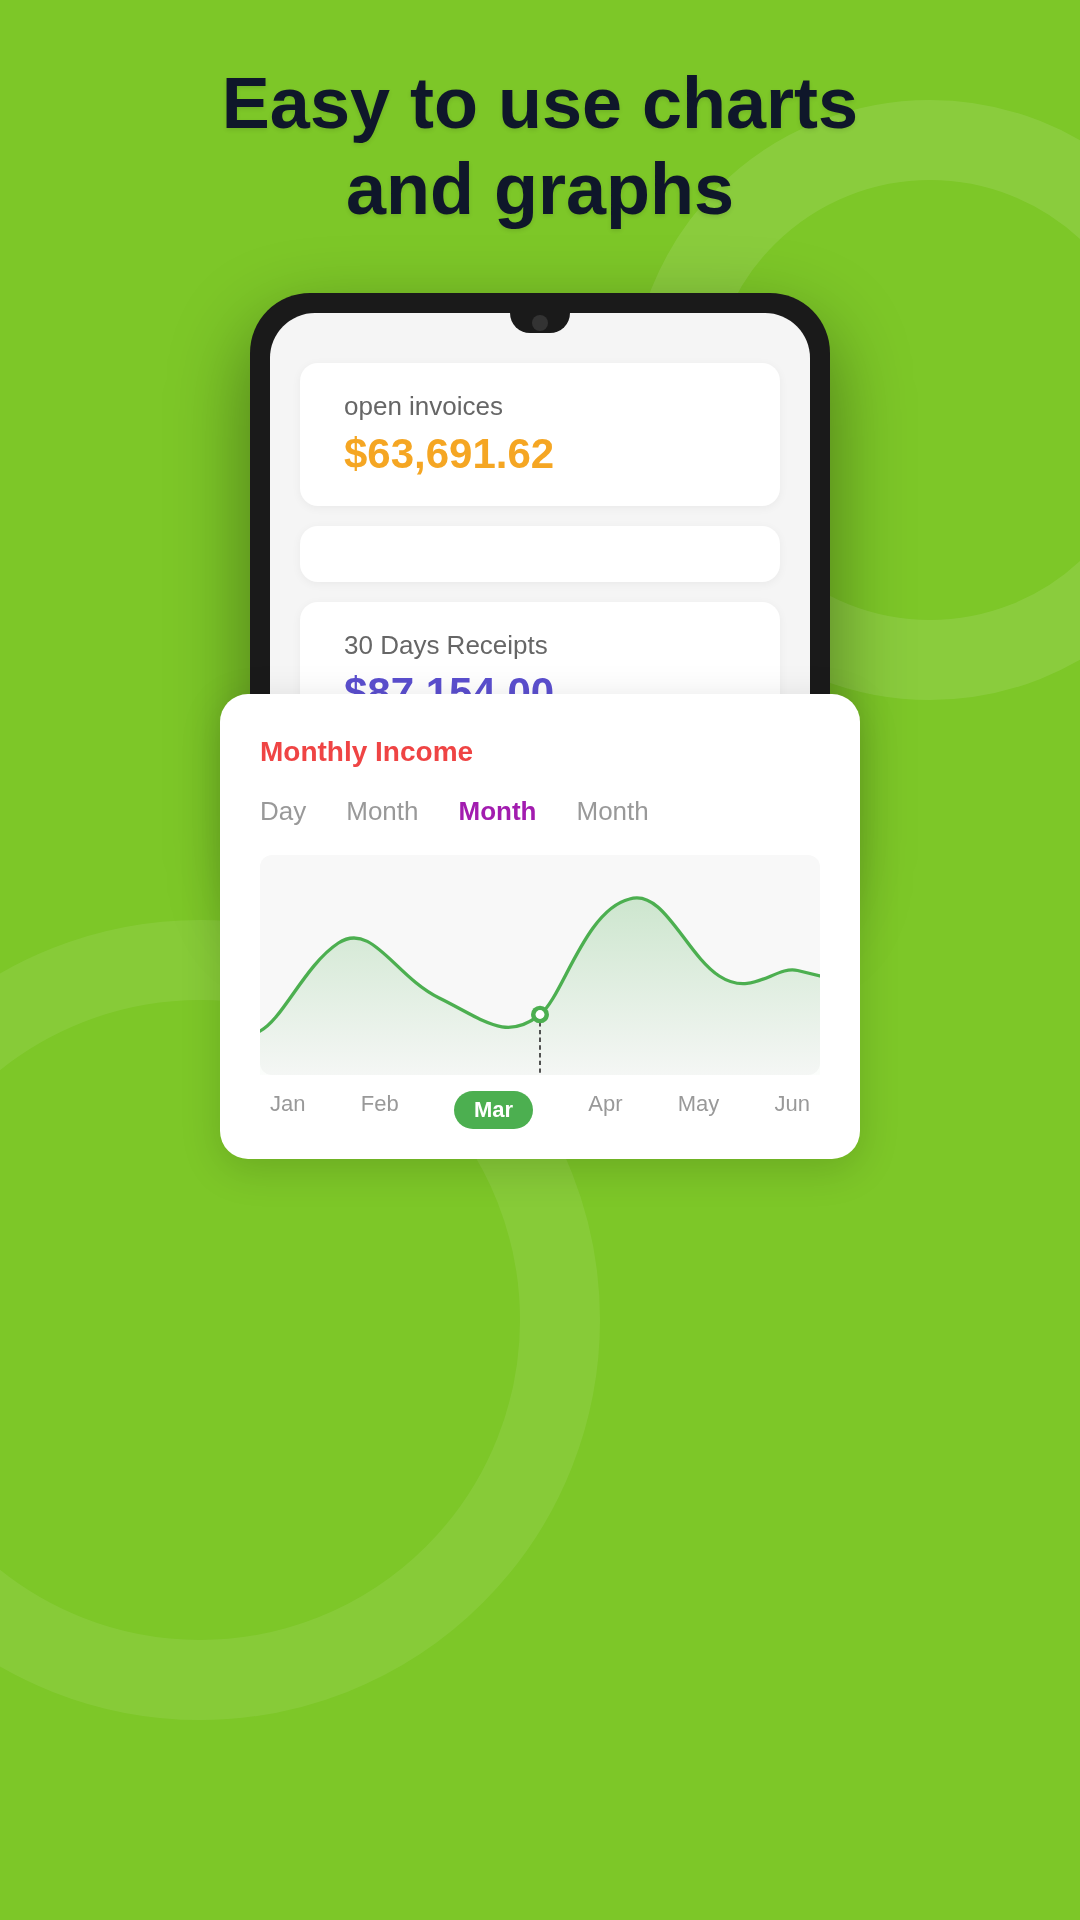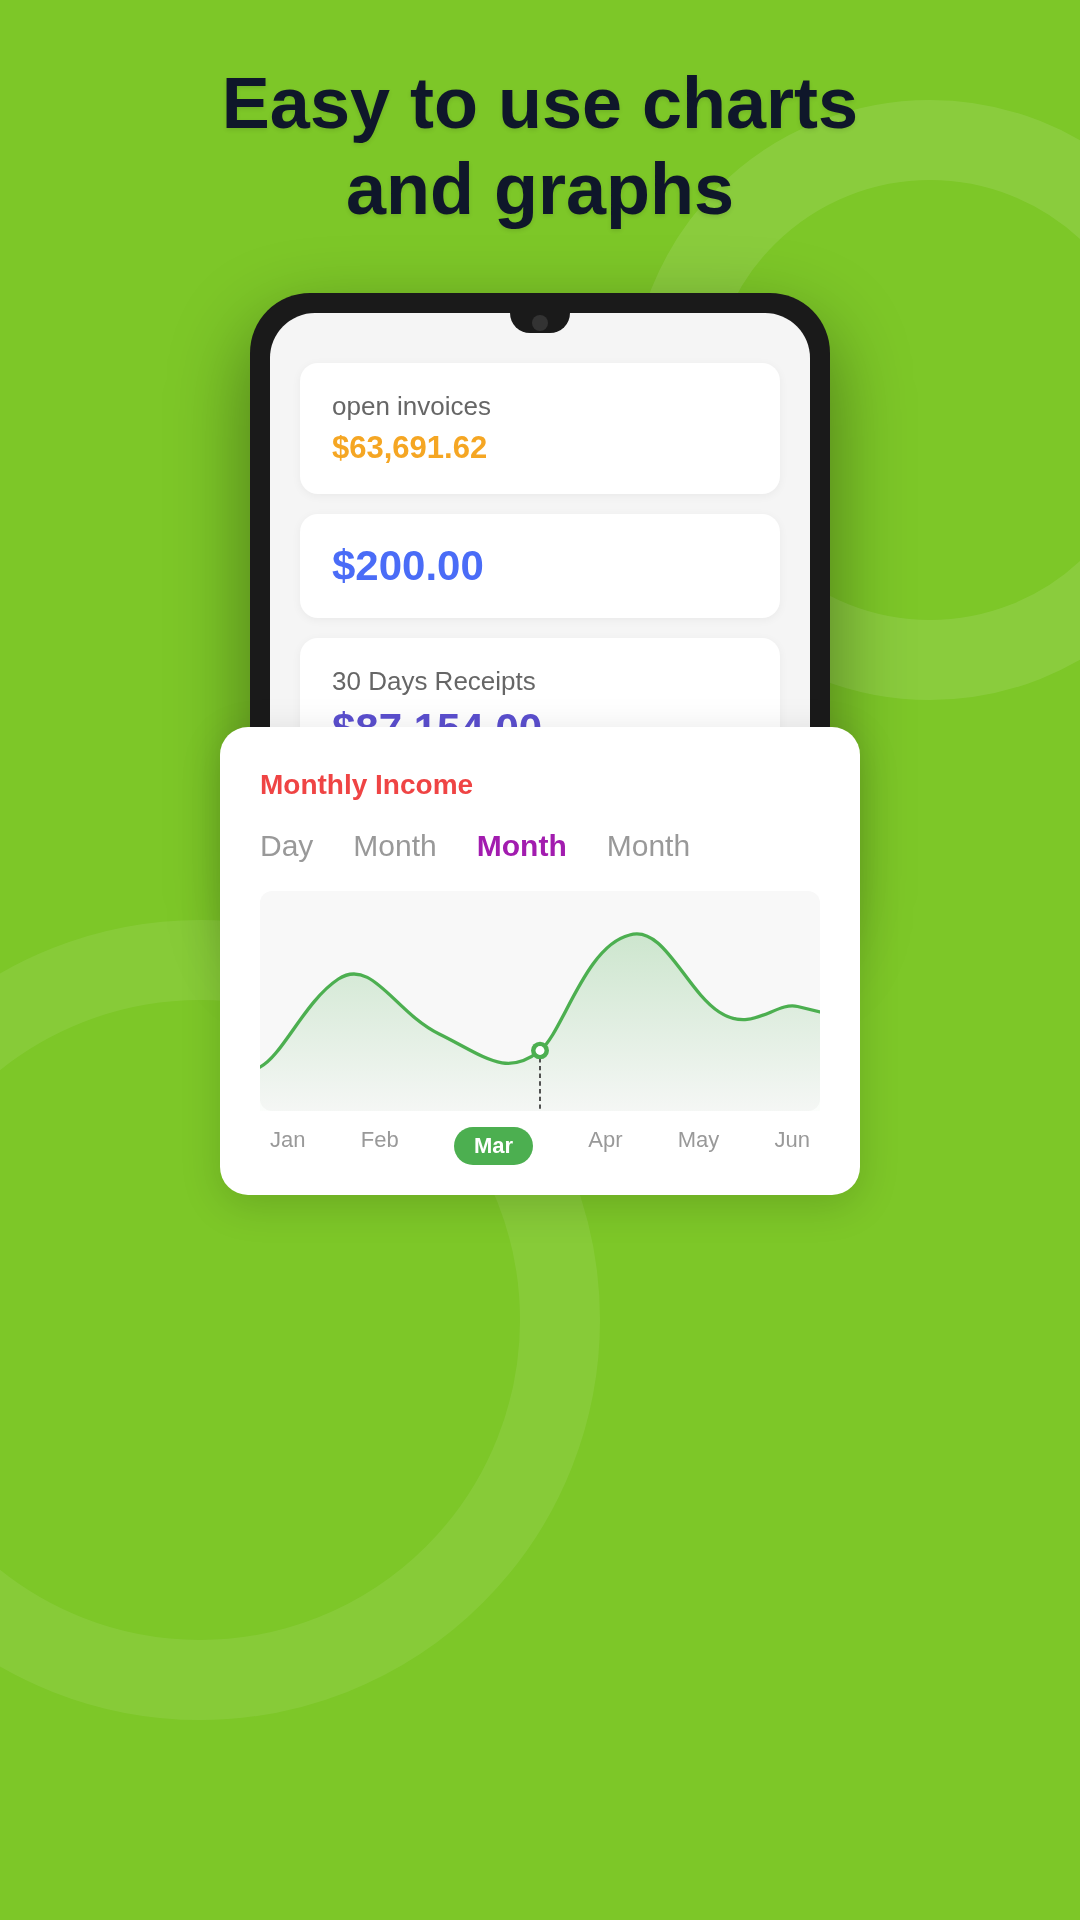--- a/index.html
+++ b/index.html
@@ -100,34 +100,34 @@
     .phone-screen {
       background: #f5f5f5;
       border-radius: 45px;
       overflow: hidden;
       padding: 50px 30px 30px;
     }
 
     .card {
       background: white;
       border-radius: 18px;
-      padding: 28px 32px;
+      padding: 28px 44px;
       margin-bottom: 20px;
       box-shadow: 0 2px 10px rgba(0,0,0,0.05);
     }
 
     .card-label {
       font-size: 26px;
       color: #666;
       margin-bottom: 8px;
       font-weight: 400;
     }
 
     .card-value-orange {
-      font-size: 31px;
+      font-size: 42px;
       font-weight: 700;
       color: #f5a623;
     }
 
     .card-value-blue {
       font-size: 42px;
       font-weight: 700;
       color: #4a6cf7;
     }
 
@@ -163,21 +163,21 @@
       margin-bottom: 24px;
     }
 
     .time-tabs {
       display: flex;
       gap: 40px;
       margin-bottom: 24px;
     }
 
     .time-tab {
-      font-size: 30px;
+      font-size: 26px;
       color: #999;
       cursor: pointer;
       padding: 4px 0;
     }
 
     .time-tab.active {
       color: #a21caf;
       font-weight: 700;
     }
 
@@ -270,21 +270,20 @@
       <div class="phone-notch"></div>
       <div class="phone-camera"></div>
       <div class="phone-screen">
 
         <div class="card">
           <div class="card-label">open invoices</div>
           <div class="card-value-orange">$63,691.62</div>
         </div>
 
         <div class="card">
-          <div class="card-value-blue">$200.00</div>
         </div>
 
         <div class="card">
           <div class="card-label">30 Days Receipts</div>
           <div class="card-value-purple">$87,154.00</div>
         </div>
 
         <div style="height:30px;"></div>
 
         <div class="phone-bottom-bar">

